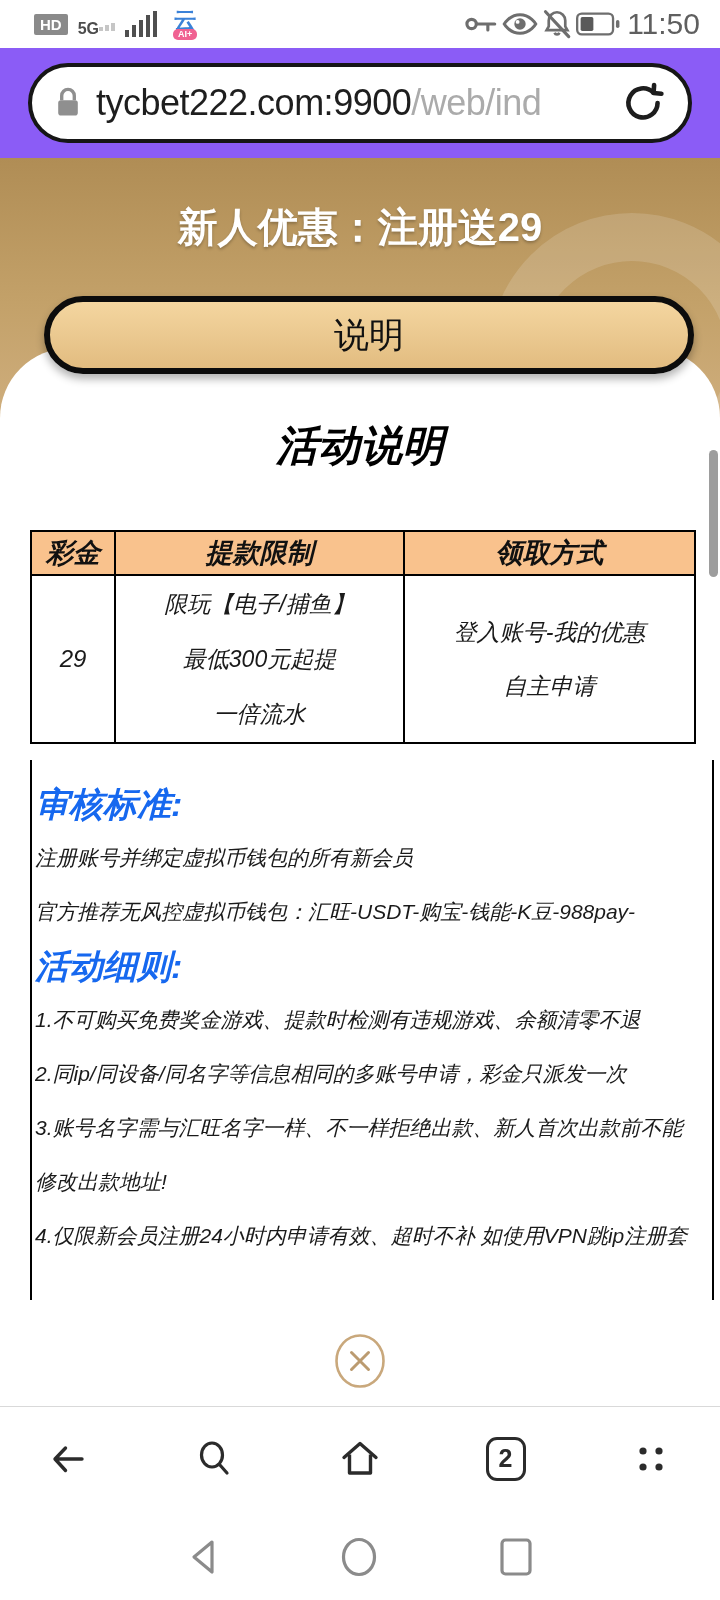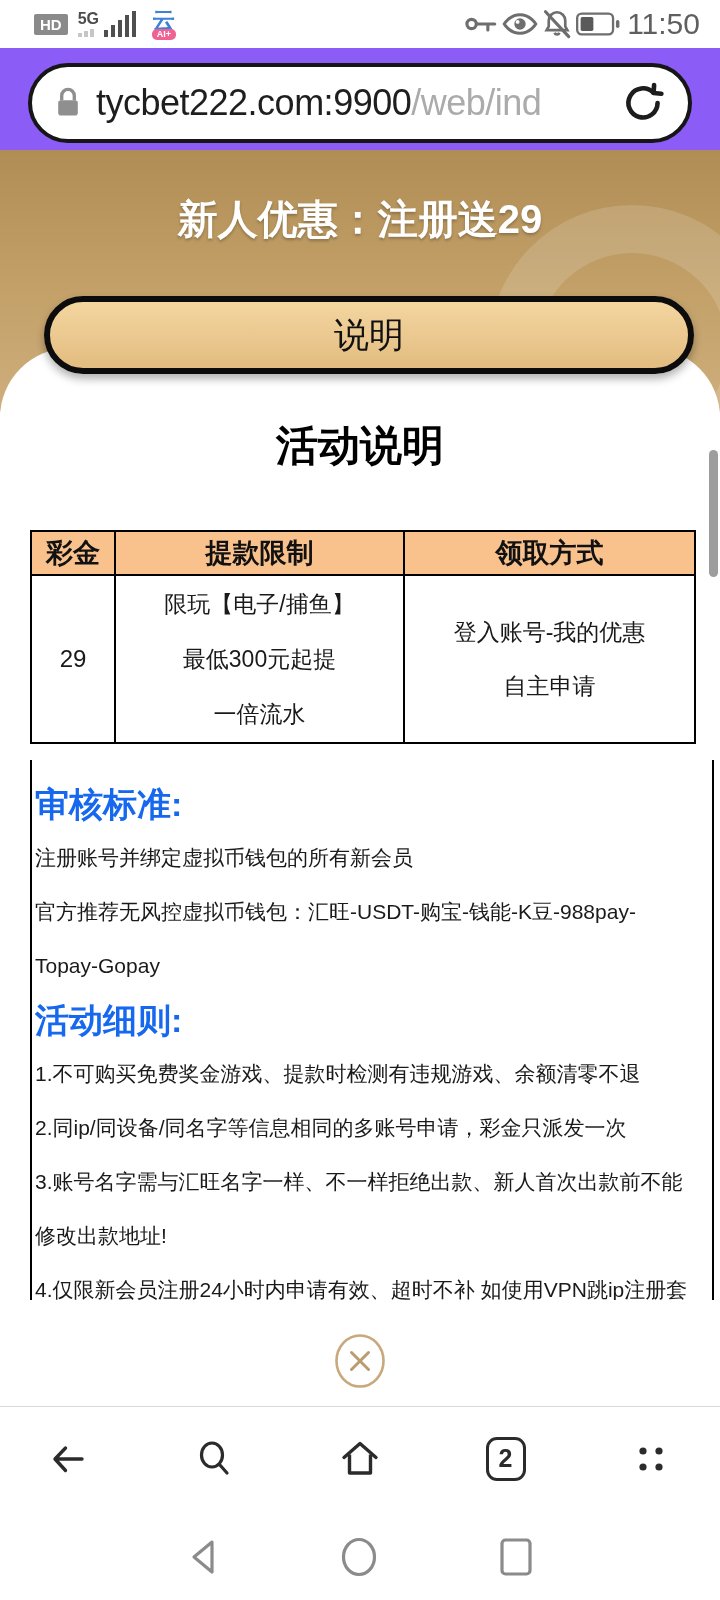--- a/index.html
+++ b/index.html
@@ -4,44 +4,44 @@
 <style>
   html,body{margin:0;padding:0;}
   body{font-family:"Liberation Sans","DejaVu Sans",sans-serif;}
   .screen{position:relative;width:720px;height:1600px;background:#ffffff;overflow:hidden;}
 
   
   .status-bar{position:absolute;top:0;left:0;width:720px;height:48px;display:flex;align-items:center;justify-content:space-between;padding:0 20px 0 34px;box-sizing:border-box;}
   .sb-left{display:flex;align-items:center;gap:10px;}
   .hd-badge{background:#8a8a8a;color:#fff;font-size:15px;font-weight:bold;border-radius:2px;padding:3px 6px;line-height:1;}
   .net-group{display:flex;align-items:flex-end;gap:4px;}
-  .net-col{display:flex;flex-direction:column;align-items:flex-start;line-height:1;}
+  .net-col{display:flex;flex-direction:row;align-items:flex-start;line-height:1;}
   .net-label{font-size:16px;font-weight:bold;color:#4c4c4c;}
   .sig-main rect{fill:#4f4f4f;}
   .sig-mini rect{fill:#c6c6c6;}
   .cloud-app{display:flex;flex-direction:column;align-items:center;line-height:1;margin-left:4px;}
   .cloud-glyph{color:#3b82d8;font-size:23px;font-weight:bold;}
   .cloud-badge{background:#f06292;color:#fff;font-size:9px;font-weight:bold;border-radius:5px;padding:1px 5px;margin-top:-3px;}
   .sb-right{display:flex;align-items:center;gap:3px;}
   .sb-time{font-size:30px;color:#5f5f5f;margin-left:4px;}
 
   
   .url-row{position:absolute;top:48px;left:0;width:720px;height:110px;background:#8b5cf6;}
   .url-pill{position:absolute;left:28px;right:28px;top:15px;height:80px;border:4px solid #161616;border-radius:44px;display:flex;align-items:center;padding:0 22px;box-sizing:border-box;background:#fff;}
   .url-text{font-size:36px;margin-left:14px;white-space:nowrap;letter-spacing:-0.5px;flex:1;overflow:hidden;}
   .url-domain{color:#1e1e1e;}
   .url-path{color:#ababab;}
 
   
-  .gold-banner{position:absolute;top:150px;left:0;width:720px;height:262px;background:linear-gradient(180deg,#b08d55 0%,#c3a169 55%,#cfae7d 100%);overflow:hidden;}
+  .gold-banner{position:absolute;top:158px;left:0;width:720px;height:262px;background:linear-gradient(180deg,#b08d55 0%,#c3a169 55%,#cfae7d 100%);overflow:hidden;}
   .watermark-ring{position:absolute;right:-55px;top:55px;width:190px;height:190px;border:48px solid rgba(255,255,255,0.15);border-radius:50%;}
   .banner-title{position:absolute;top:42px;left:0;width:100%;text-align:center;font-size:40px;font-weight:bold;color:#ffffff;text-shadow:0 2px 3px rgba(0,0,0,0.25);}
 
   
-  .white-card{position:absolute;top:348px;left:0;width:720px;height:962px;background:#ffffff;border-radius:70px 70px 0 0;overflow:hidden;z-index:2;}
+  .white-card{position:absolute;top:348px;left:0;width:720px;height:962px;background:#ffffff;border-radius:70px 70px 0 0;overflow:hidden;z-index:2;font-style:italic;}
   .info-btn{position:absolute;top:296px;left:44px;width:650px;height:78px;box-sizing:border-box;border:6px solid #0c0c0c;border-radius:40px;background:linear-gradient(180deg,#f4d6a0,#e2bc80);display:flex;align-items:center;justify-content:center;font-size:35px;font-weight:normal;color:#111;z-index:3;box-shadow:0 5px 8px rgba(0,0,0,0.3);cursor:pointer;}
   .card-heading{margin:70px 0 0 0;text-align:center;font-size:42px;font-weight:bold;color:#000;}
 
   
   .promo-table{margin:56px 30px 0 30px;width:660px;border-collapse:collapse;table-layout:fixed;}
   .promo-table th,.promo-table td{border:2px solid #000;text-align:center;vertical-align:middle;padding:0;}
   .tbl-title{background:#f9c28d;height:46px;font-size:32px;font-weight:bold;color:#000;}
   .tbl-title .red{color:#ff0000;}
   .tbl-cols{background:#f9c28d;height:44px;font-size:27px;font-weight:bold;color:#111;}
   .tbl-body td{height:166px;background:#fff;font-size:24px;color:#1a1a1a;}
@@ -174,21 +174,20 @@
           </div>
         </td>
       </tr>
     </tbody>
       </table>
 
     <div class="text-box">
       <div class="rule-line rule-heading">审核标准:</div>
       <div class="rule-line">注册账号并绑定虚拟币钱包的所有新会员</div>
       <div class="rule-line">官方推荐无风控虚拟币钱包：汇旺-USDT-购宝-钱能-K豆-988pay-</div>
-      <div class="rule-line">Topay-Gopay</div>
       <div class="rule-line rule-heading">活动细则:</div>
       <div class="rule-line">1.不可购买免费奖金游戏、提款时检测有违规游戏、余额清零不退</div>
       <div class="rule-line">2.同ip/同设备/同名字等信息相同的多账号申请，彩金只派发一次</div>
       <div class="rule-line">3.账号名字需与汇旺名字一样、不一样拒绝出款、新人首次出款前不能</div>
       <div class="rule-line">修改出款地址!</div>
       <div class="rule-line">4.仅限新会员注册24小时内申请有效、超时不补 如使用VPN跳ip注册套</div>
     </div>
   </div>
 
   <div class="scroll-thumb"></div>

